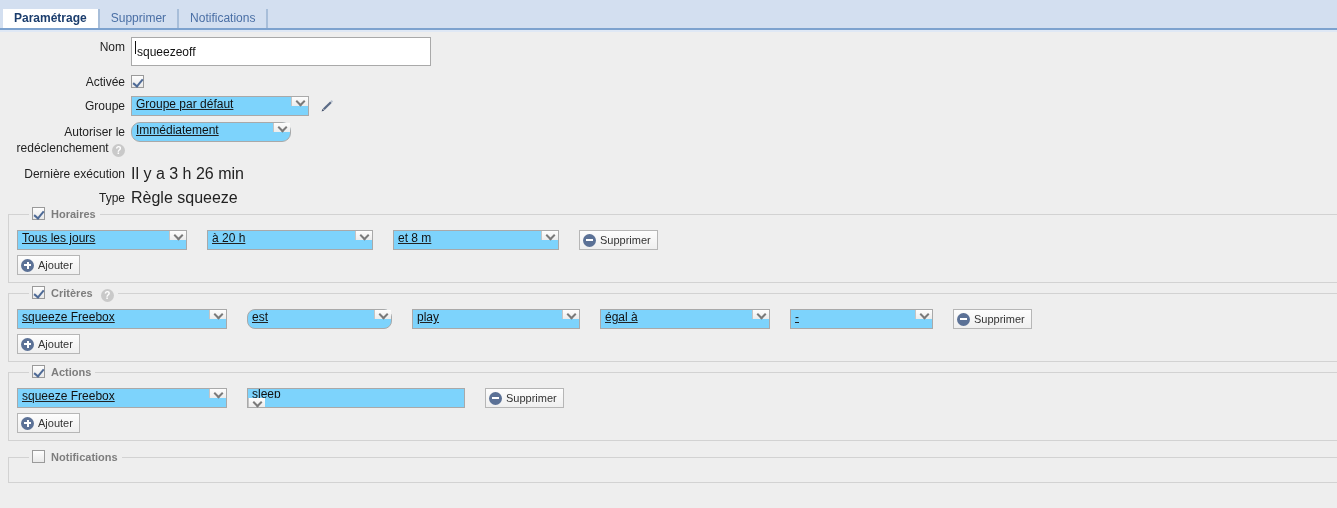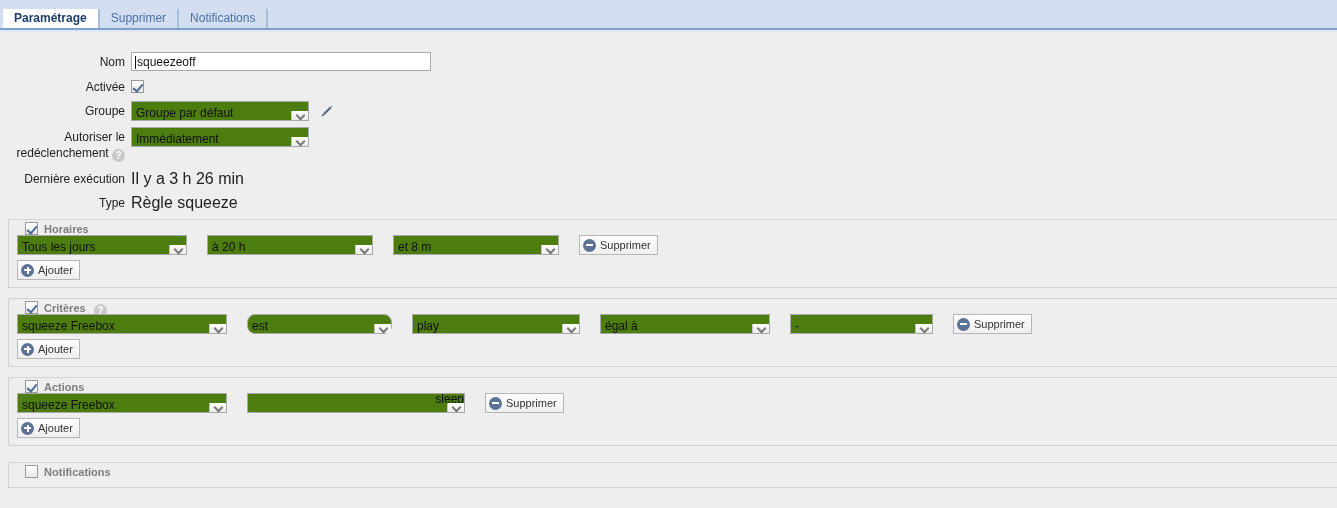--- a/index.html
+++ b/index.html
@@ -49,21 +49,21 @@
     border-right: 1px solid #a8bed9;
   }
   .tab-filler {
     flex: 1;
     height: 19px;
     border-left: 1px solid #a8bed9;
   }
 
   
   .form {
-    padding-top: 22px;
+    padding-top: 7px;
   }
   .frow {
     display: flex;
     align-items: flex-start;
     margin-bottom: 6px;
   }
   .flabel {
     width: 131px;
     text-align: right;
     padding-right: 6px;
@@ -71,46 +71,47 @@
     color: #222;
     line-height: 16px;
     padding-top: 2px;
     white-space: nowrap;
   }
   .flabel.wrap { white-space: normal; }
   .fval { line-height: 16px; padding-top: 2px; font-size: 16px; }
 
   
   .tinput {
-    height: 19px;
+    height: 29px;
     border: 1px solid #a9a9a9;
     background: #ffffff;
     font-family: "Liberation Sans", sans-serif;
     font-size: 12px;
     padding: 0 2px 0 3px;
     color: #111;
     outline: none;
   }
   .tinput.caret {
     background-image: linear-gradient(#111,#111);
     background-size: 1px 13px;
     background-repeat: no-repeat;
     background-position: 3px 3px;
     padding-left: 5px;
   }
 
   .sel {
     height: 20px;
     border: 1px solid #a9a9a9;
-    background: #4d7c0f;
+    background: #7dd3fc;
     display: inline-flex;
-    align-items: flex-end;
+    align-items: flex-start;
     position: relative;
     font-size: 12px;
     cursor: default;
+    text-decoration: underline;
   }
   .sel .seltext {
     flex: 1;
     display: flex;
     align-items: center;
     padding-left: 4px;
     overflow: hidden;
     white-space: nowrap;
     color: #111;
   }
@@ -178,28 +179,27 @@
   .fs {
     border: 1px solid #d2d2d2;
     border-right: none;
     margin: 0 0 0 8px;
     padding: 6px 0 7px 0;
     position: relative;
   }
   .fs > .legend {
     position: absolute;
     top: -8px;
-    left: 13px;
+    left: 20px;
     background: #eeeeee;
     padding: 0 4px 0 3px;
     font-size: 11px;
     font-weight: bold;
     color: #7d7d7d;
     white-space: nowrap;
-    margin-top: 10px;
   }
   .fs-body { padding: 9px 0 0 8px; }
 
   .rowline {
     display: flex;
     align-items: center;
     gap: 20px;
     margin-bottom: 5px;
   }
 
@@ -287,21 +287,21 @@
       </svg>
     </span>
   </div>
 
   <div class="frow">
     <div class="flabel wrap">
       <span>Autoriser le</span><br>
       <span>redéclenchement</span>
       <span class="help">?</span>
     </div>
-    <div class="sel" style="width:178px;">
+    <div class="sel" style="width:160px;border-radius:9px;">
       <div class="seltext">Immédiatement</div>
       <div class="arrowbox">
           <span class="chev"></span>
         </div>
     </div>
   </div>
 
   <div class="frow" style="margin-top:7px;">
     <div class="flabel">Dernière exécution</div>
     <div class="fval">Il y a 3 h 26 min</div>

